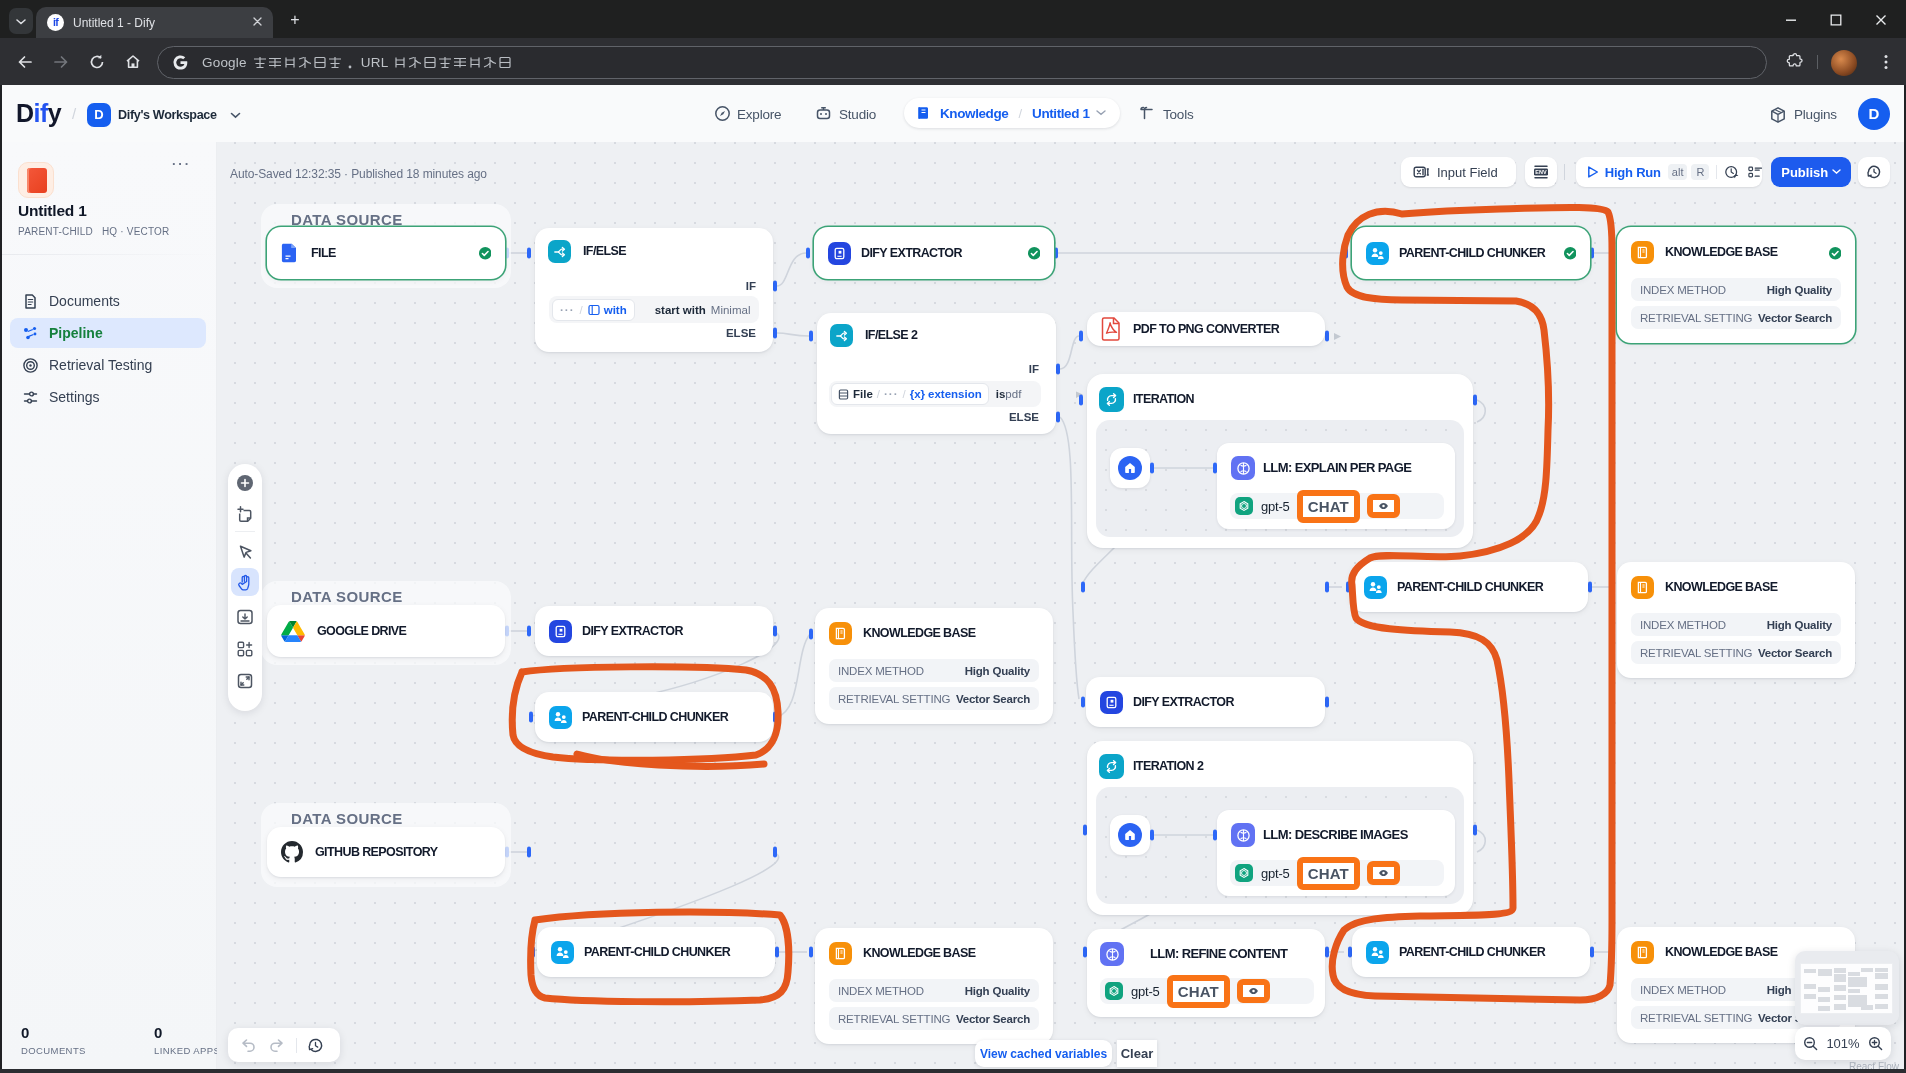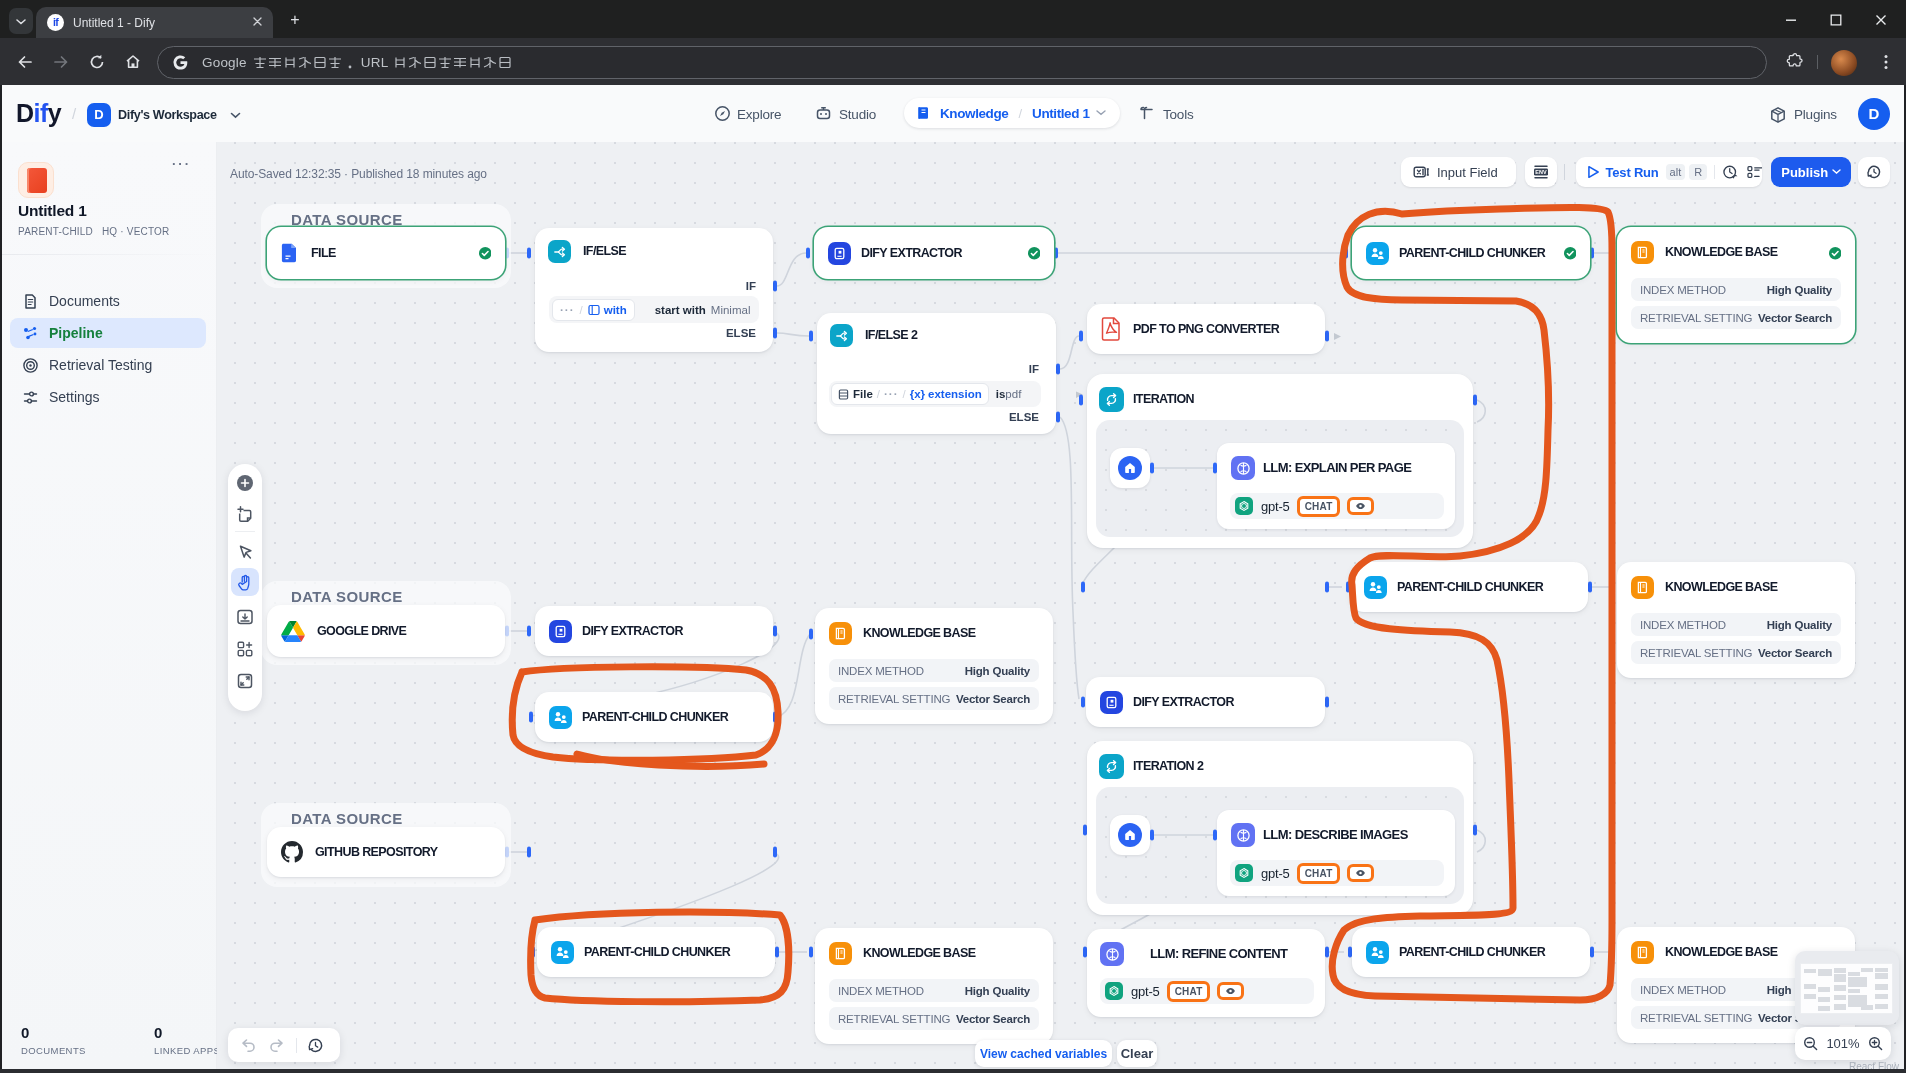--- a/index.html
+++ b/index.html
@@ -41,21 +41,21 @@
 .ntitle.abs{margin-left:0}
 .check{position:absolute;right:14px;top:50%;margin-top:-6px;width:12.5px;height:12.5px}
 .dsbox{position:absolute;background:rgba(250,251,252,.75);border-radius:16px}
 .dslabel{position:absolute;left:30px;top:7px;font-size:15px;font-weight:bold;color:#667085;letter-spacing:.4px}
 .kbrow{position:absolute;left:14px;width:210px;height:23px;background:#f2f4f7;border-radius:7px;display:flex;align-items:center;font-size:11.5px}
 .kbrow .kl{color:#667085;margin-left:9px;letter-spacing:-.2px}
 .kbrow .kv{margin-left:auto;margin-right:9px;color:#344054;font-weight:bold;letter-spacing:-.2px}
 .iter{position:absolute;background:#fff;border-radius:16px;box-shadow:0 1px 2px rgba(16,24,40,.07),0 2px 6px rgba(16,24,40,.06)}
 .iterin{position:absolute;background:#eceef2;border-radius:14px;background-image:radial-gradient(circle,#d8dbe0 1.2px,transparent 1.3px);background-size:20px 20px}
 .modrow{position:absolute;height:26px;background:#f2f4f7;border-radius:8px;display:flex;align-items:center}
-.tag{border:3px solid #f97316;background:#fff;border-radius:6px;font-size:10px;color:#495464;font-weight:bold;padding:2px 5px;margin-left:7px;letter-spacing:.2px}
+.tag{border:6px solid #f97316;background:#fff;border-radius:6px;font-size:15px;color:#495464;font-weight:bold;padding:2px 5px;margin-left:7px;letter-spacing:.2px}
 .gpt{font-size:13px;color:#18222f;margin-left:8px;letter-spacing:-.2px}
 .condrow{position:absolute;background:#f4f5f7;border-radius:8px;display:flex;align-items:center;font-size:11.5px}
 .condpill{height:22px;background:#fff;border:1px solid #e4e7ec;border-radius:6px;display:flex;align-items:center;padding:0 7px;margin-left:2px}
 .iflab{position:absolute;font-size:11.5px;font-weight:bold;color:#344054}
 .topbtn{position:absolute;top:15px;height:30px;background:#fff;border-radius:9px;box-shadow:0 1px 2px rgba(16,24,40,.1);display:flex;align-items:center;font-size:13px;font-weight:500;color:#354052;white-space:nowrap}
 </style>
 </head>
 <body>
 <div class="abs" style="left:0;top:1069px;width:1906px;height:4px;background:#2b2d31;z-index:50"></div>
 <div id="tabstrip">
@@ -417,21 +417,21 @@
           <span style="color:#98a2b3;font-weight:bold;letter-spacing:1px">···</span>
           <span style="color:#d0d5dd;margin:0 4px">/</span>
           <span style="color:#155eef;font-weight:bold">{x}</span>
           <span style="color:#155eef;font-weight:bold;margin-left:3px">extension</span>
         </div>
     <span style="margin-left:7px;font-weight:bold;color:#1d2939">is</span>
     <span style="color:#667085">pdf</span>
   </div>
   <span class="iflab" style="right:17px;top:98px">ELSE</span>
 </div>
-<div class="node" style="left:870px;top:162px;width:238px;height:50px">
+<div class="node" style="left:870px;top:170px;width:238px;height:34px">
   <svg width="21" height="24" viewBox="0 0 21 24">
         <path d="M3 1h10l5 5v15.5c0 .8-.7 1.5-1.5 1.5h-13.5c-.8 0-1.5-.7-1.5-1.5v-19C1.5 1.7 2.2 1 3 1z" fill="none" stroke="#e2483d" stroke-width="1.5"></path>
         <path d="M12.5 1v5.5H18" fill="none" stroke="#e2483d" stroke-width="1.5"></path>
         <path d="M5.5 16.2c2-4.6 3.2-8.2 3.6-10.4.5 4 4.4 8.6 6.4 9.6-2.8-.4-7.6-.1-10 .8z" fill="none" stroke="#e2483d" stroke-width="1.4" stroke-linejoin="round"></path>
       </svg>
   <span class="ntitle" style="margin-left:11px">PDF TO PNG CONVERTER</span>
 </div>
 <div class="iter" style="left:870px;top:232px;width:386px;height:174px">
   <div class="nico abs" style="left:12px;top:13px;width:25px;height:25px;background:#0ba5c9">
         <svg width="15" height="15" viewBox="0 0 15 15">
@@ -730,21 +730,21 @@
         <path d="M3 2.2h12M3 13.8h12" stroke="#354052" stroke-width="1.5" stroke-linecap="round"></path>
         <rect x="2" y="4.4" width="14" height="7.2" rx="1.4" fill="#354052"></rect>
         <text x="9" y="9.8" font-size="5.5" fill="#fff" text-anchor="middle" font-weight="bold" font-family="Liberation Sans">ENV</text>
       </svg>
 </div>
 <div class="abs" style="left:1347px;top:22px;width:1px;height:16px;background:#d0d5dd"></div>
 <div class="topbtn" style="left:1359px;width:186px">
   <svg style="margin-left:11px" width="13" height="14" viewBox="0 0 13 14">
         <path d="M2 1.5l9.5 5.5L2 12.5z" fill="none" stroke="#155eef" stroke-width="1.6" stroke-linejoin="round"></path>
       </svg>
-  <span style="margin-left:6px;color:#155eef;font-weight:bold;letter-spacing:-.2px">Test Run</span>
+  <span style="margin-left:6px;color:#155eef;font-weight:bold;letter-spacing:-.2px">High Run</span>
   <span style="margin-left:7px;background:#eef1f4;border-radius:4px;padding:2px 4px;font-size:11px;color:#667085">alt</span>
   <span style="margin-left:4px;background:#eef1f4;border-radius:4px;padding:2px 5px;font-size:11px;color:#667085">R</span>
   <div style="width:1px;height:14px;background:#e4e7ec;margin-left:7px"></div>
   <svg style="margin-left:7px" width="17" height="17" viewBox="0 0 17 17">
         <circle cx="8" cy="8" r="6" fill="none" stroke="#354052" stroke-width="1.4"></circle>
         <path d="M8 4.5V8l2.4 1.6" fill="none" stroke="#354052" stroke-width="1.3" stroke-linecap="round"></path>
         <path d="M10.5 12.5l1.5 2.5 1.3-2.7 2.7.2-2-2" fill="#354052" stroke="none"></path>
       </svg>
   <svg style="margin-left:8px" width="16" height="14" viewBox="0 0 16 14">
         <rect x="1" y="1.5" width="4" height="4" rx="1" fill="none" stroke="#354052" stroke-width="1.3"></rect>
@@ -806,21 +806,21 @@
         <path d="M10.5 3L14 6.2l-3.5 3.2M14 6.2H7a4 4 0 0 0 0 8h2" fill="none" stroke="#b6bcc6" stroke-width="1.6" stroke-linecap="round" stroke-linejoin="round"></path>
       </svg>
   <div style="width:1px;height:15px;background:#e4e7ec;margin-left:11px"></div>
   <svg style="margin-left:10px" width="17" height="17" viewBox="0 0 17 17">
         <path d="M2.6 8.5a6 6 0 1 1 1.8 4.2" fill="none" stroke="#354052" stroke-width="1.5" stroke-linecap="round"></path>
         <path d="M2.2 9.4l.4 3.2 3-1" fill="none" stroke="#354052" stroke-width="1.4" stroke-linecap="round" stroke-linejoin="round"></path>
         <path d="M8.5 5.5v3.2l2.2 1.4" fill="none" stroke="#354052" stroke-width="1.3" stroke-linecap="round"></path>
       </svg>
 </div>
 <div class="abs" style="left:758px;top:898px;width:137px;height:27px;background:#fff;border-radius:9px;box-shadow:0 1px 4px rgba(16,24,40,.12);color:#155eef;font-size:12px;font-weight:bold;display:flex;align-items:center;justify-content:center">View cached variables</div>
-<div class="abs" style="left:900px;top:898px;width:40px;height:27px;background:#fff;border-radius:9px;box-shadow:0 1px 4px rgba(16,24,40,.12);color:#354052;font-size:13px;font-weight:bold;display:flex;align-items:center;justify-content:center">Clear</div>
+<div class="abs" style="left:900px;top:898px;width:40px;height:27px;background:#fff;border-radius:0;box-shadow:0 1px 4px rgba(16,24,40,.12);color:#354052;font-size:13px;font-weight:bold;display:flex;align-items:center;justify-content:center">Clear</div>
 <div class="abs" style="left:1578px;top:809px;width:104px;height:74px;background:#e9ebef;border-radius:10px;box-shadow:0 2px 8px rgba(16,24,40,.12)">
   <div class="abs" style="left:5px;top:12px;width:93px;height:51px;background:#fdfdfe;border:1px solid #eceef1">
     <svg width="93" height="51" viewBox="0 0 93 51" fill="#d9dce1">
       <rect x="3" y="5" width="12" height="4"></rect>
           <rect x="17" y="5" width="14" height="7"></rect>
           <rect x="33" y="4" width="12" height="5"></rect>
           <rect x="33" y="10" width="12" height="8"></rect>
           <rect x="47" y="8" width="12" height="4"></rect>
           <rect x="47" y="13" width="19" height="10"></rect>
           <rect x="60" y="4" width="12" height="4"></rect>

